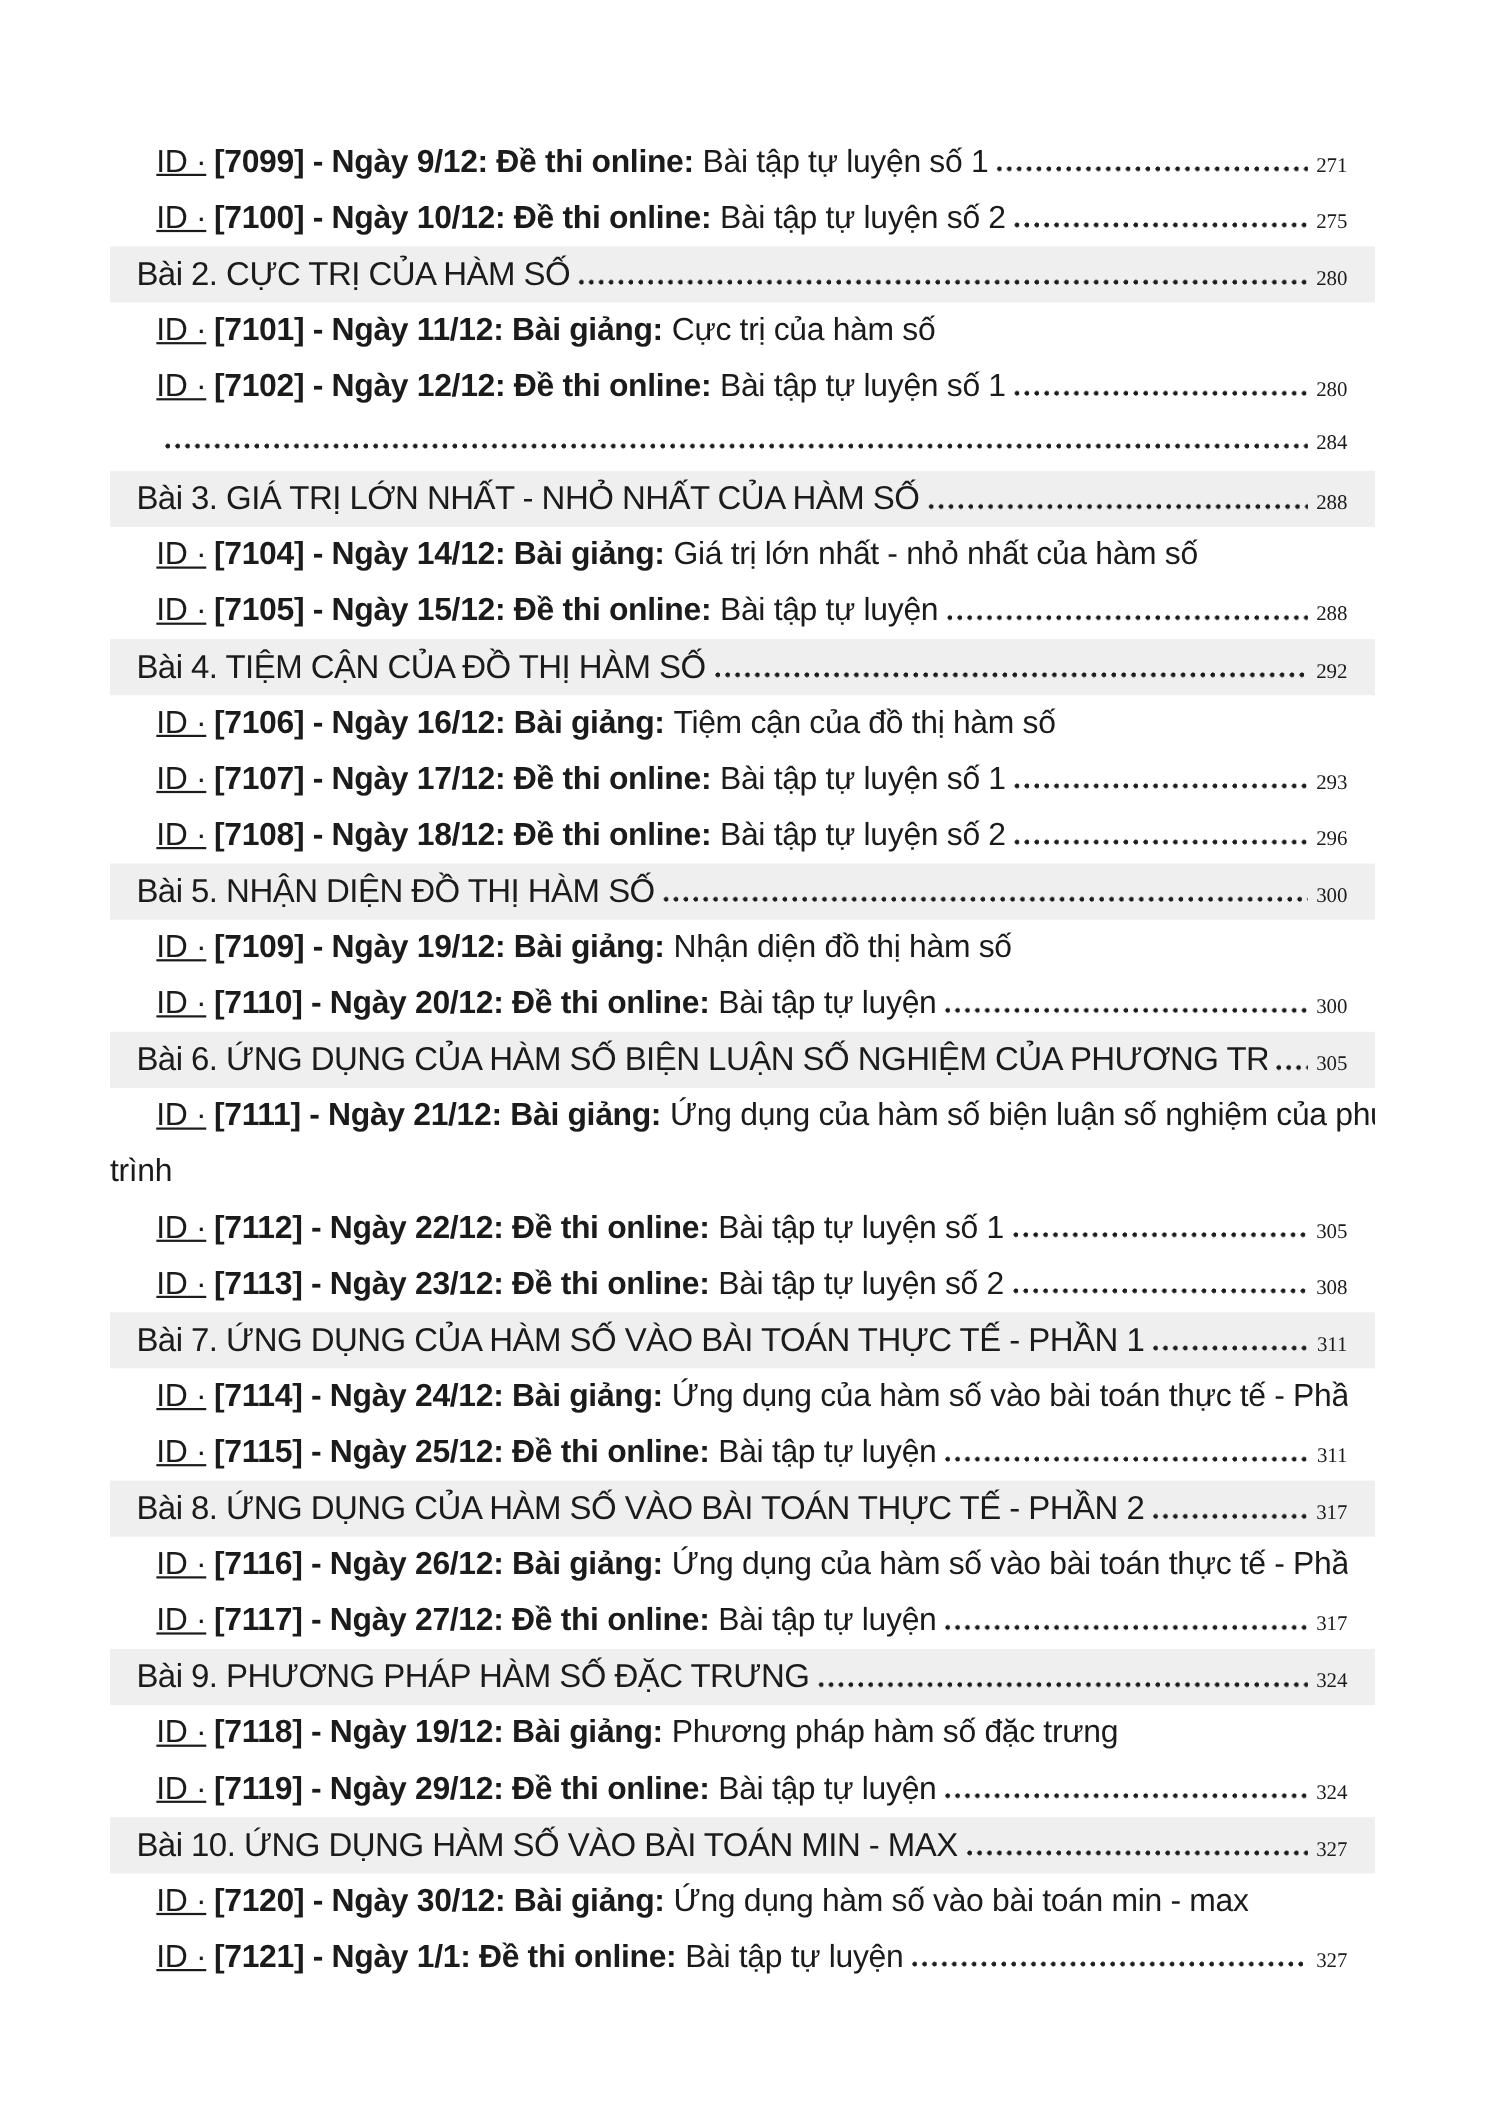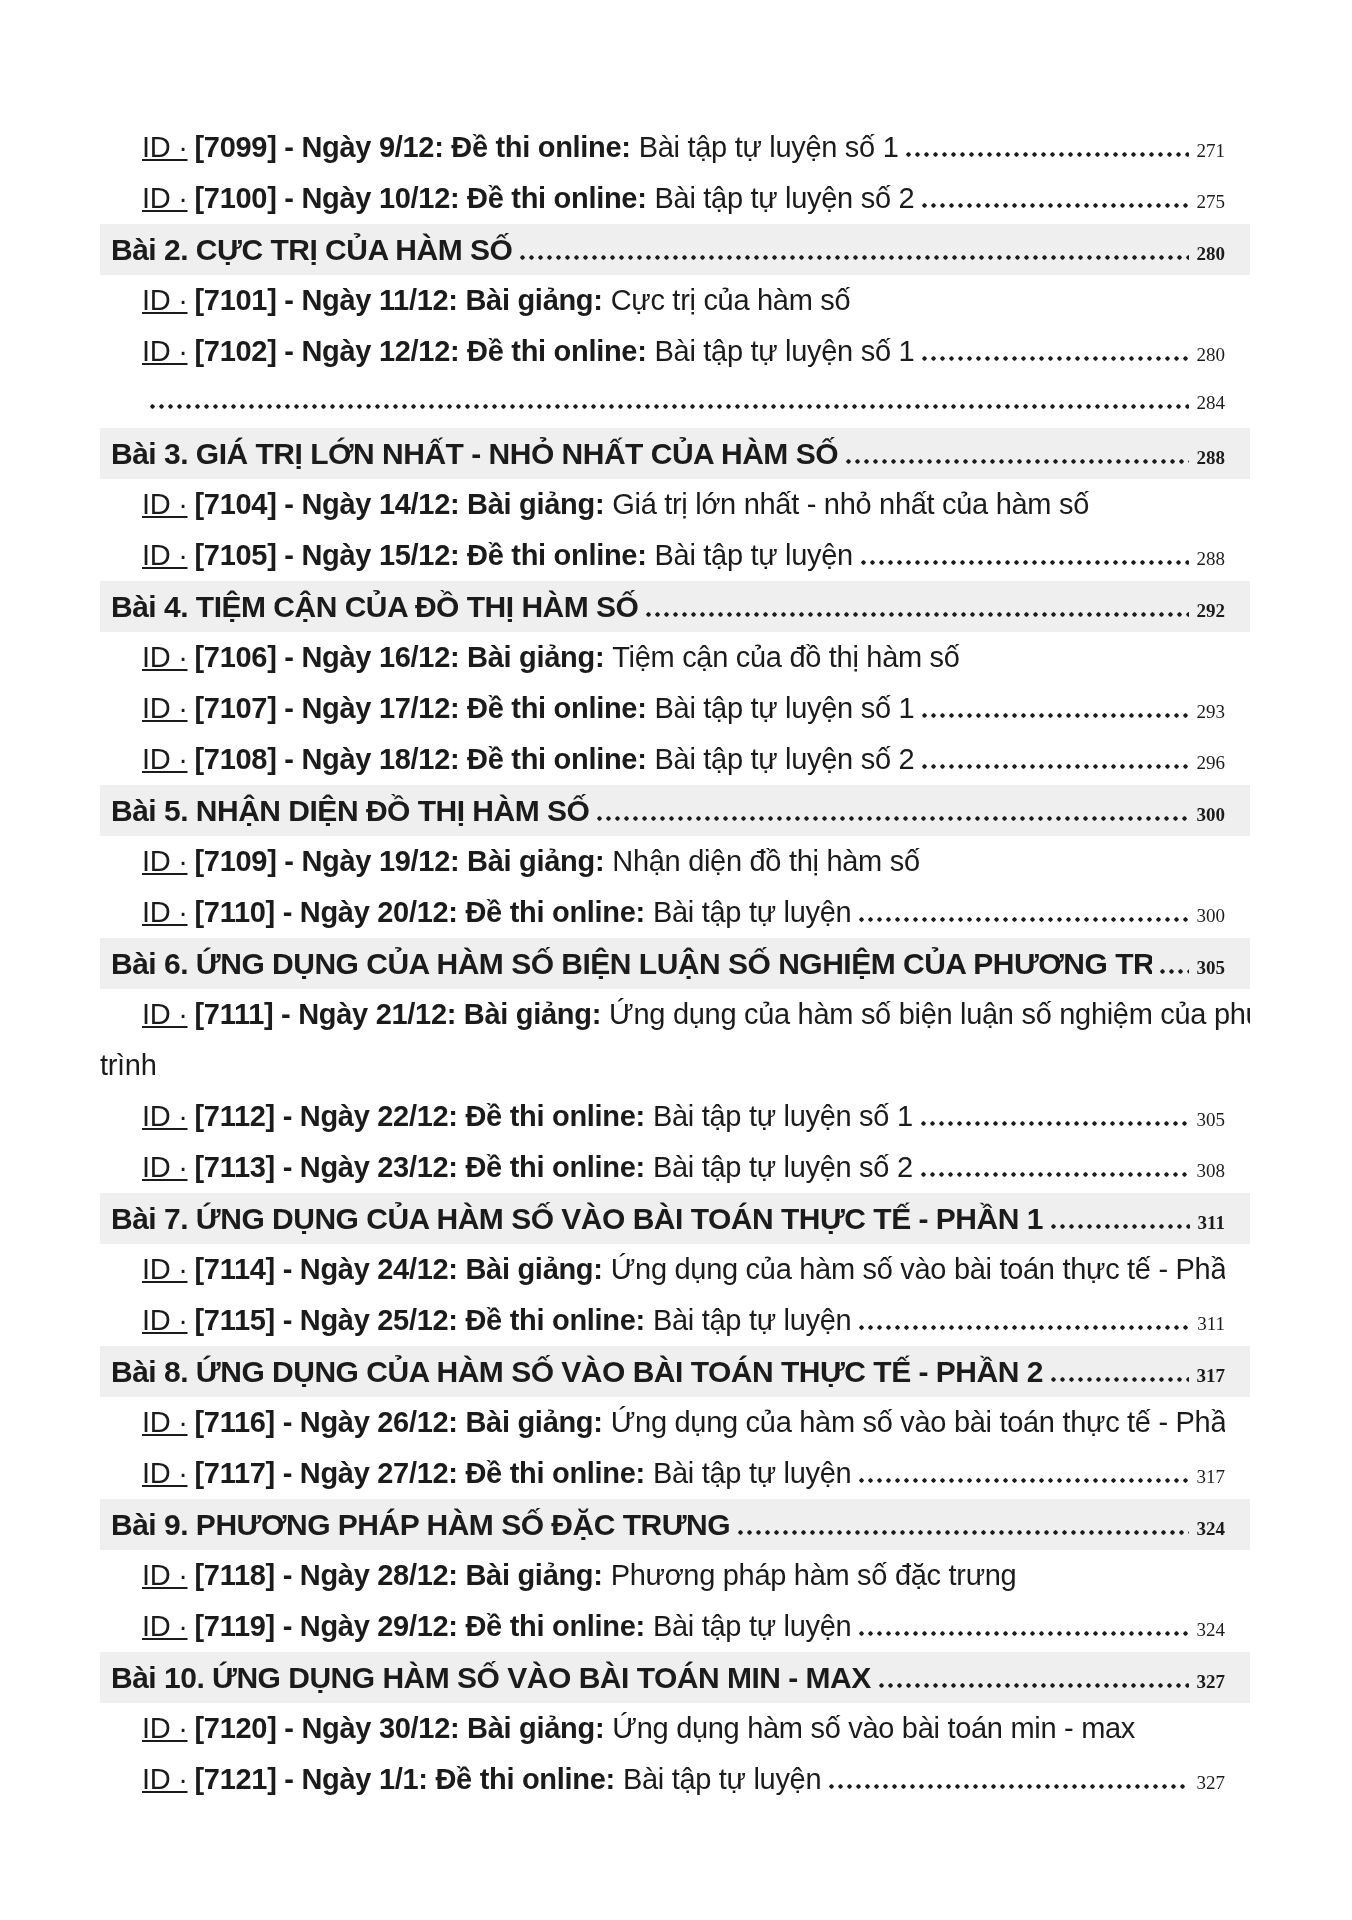--- a/index.html
+++ b/index.html
@@ -22,24 +22,24 @@
     align-items:baseline;
     height:51px;
     line-height:51px;
     margin-left:100px;
     margin-right:102px;
     white-space:nowrap;
     overflow:hidden;
   }
   .row.section{
     background:var(--band);
-    font-weight:bold;
+    font-weight:normal;
     font-size:30px;
     letter-spacing:-0.5px;
-    padding-left:11px;
+    padding-left:24px;
     padding-right:25px;
   }
   .row.entry{
     font-size:29px;
     letter-spacing:-0.3px;
     padding-left:42px;
     padding-right:25px;
   }
   .row-wrap{
     font-size:29px;
@@ -192,21 +192,21 @@
       <span class="etext"><span class="eprefix">ID ·</span><span class="ebold">[7117] - Ngày 27/12: Đề thi online:</span><span class="edesc">Bài tập tự luyện</span></span>
       <span class="leader"></span>
       <span class="pagenum">317</span>
     </div>
     <div class="row section">
       <span class="sec-title">Bài 9. PHƯƠNG PHÁP HÀM SỐ ĐẶC TRƯNG</span>
       <span class="leader"></span>
       <span class="pagenum">324</span>
     </div>
     <div class="row entry">
-      <span class="etext"><span class="eprefix">ID ·</span><span class="ebold">[7118] - Ngày 28/12: Bài giảng:</span><span class="edesc">Phương pháp hàm số đặc trưng</span></span>
+      <span class="etext"><span class="eprefix">ID ·</span><span class="ebold">[7118] - Ngày 19/12: Bài giảng:</span><span class="edesc">Phương pháp hàm số đặc trưng</span></span>
     </div>
     <div class="row entry">
       <span class="etext"><span class="eprefix">ID ·</span><span class="ebold">[7119] - Ngày 29/12: Đề thi online:</span><span class="edesc">Bài tập tự luyện</span></span>
       <span class="leader"></span>
       <span class="pagenum">324</span>
     </div>
     <div class="row section">
       <span class="sec-title">Bài 10. ỨNG DỤNG HÀM SỐ VÀO BÀI TOÁN MIN - MAX</span>
       <span class="leader"></span>
       <span class="pagenum">327</span>

